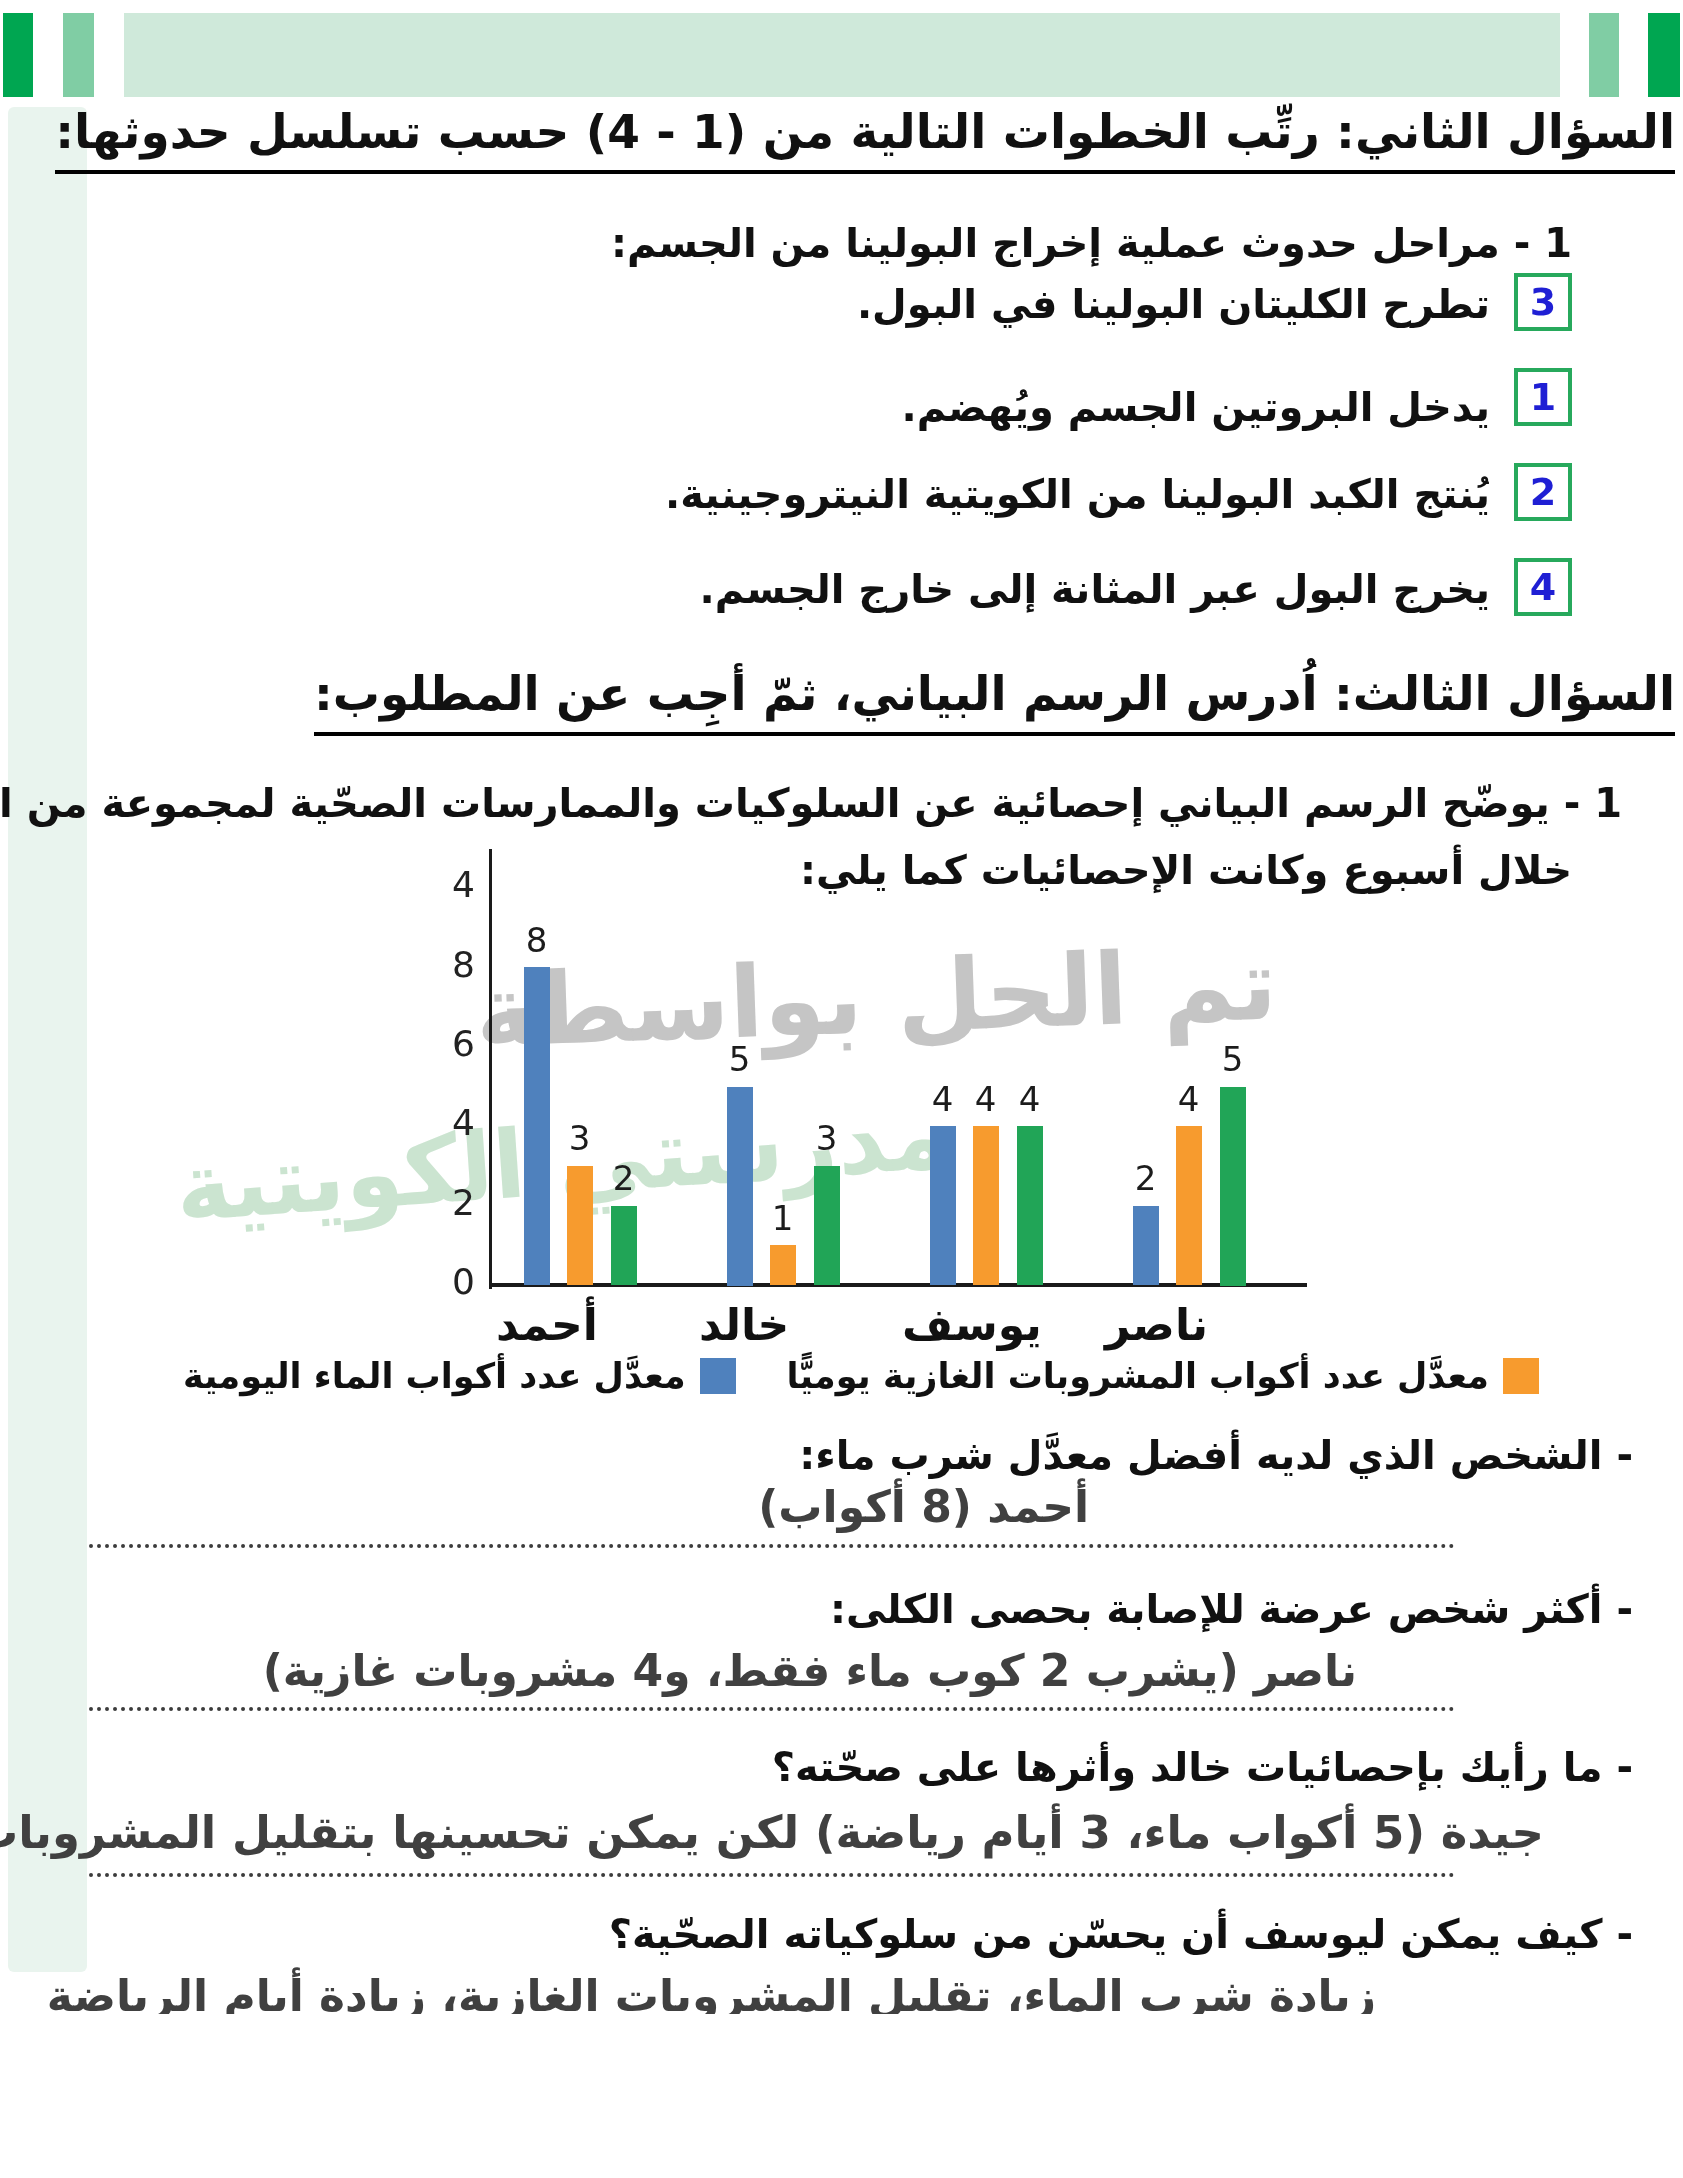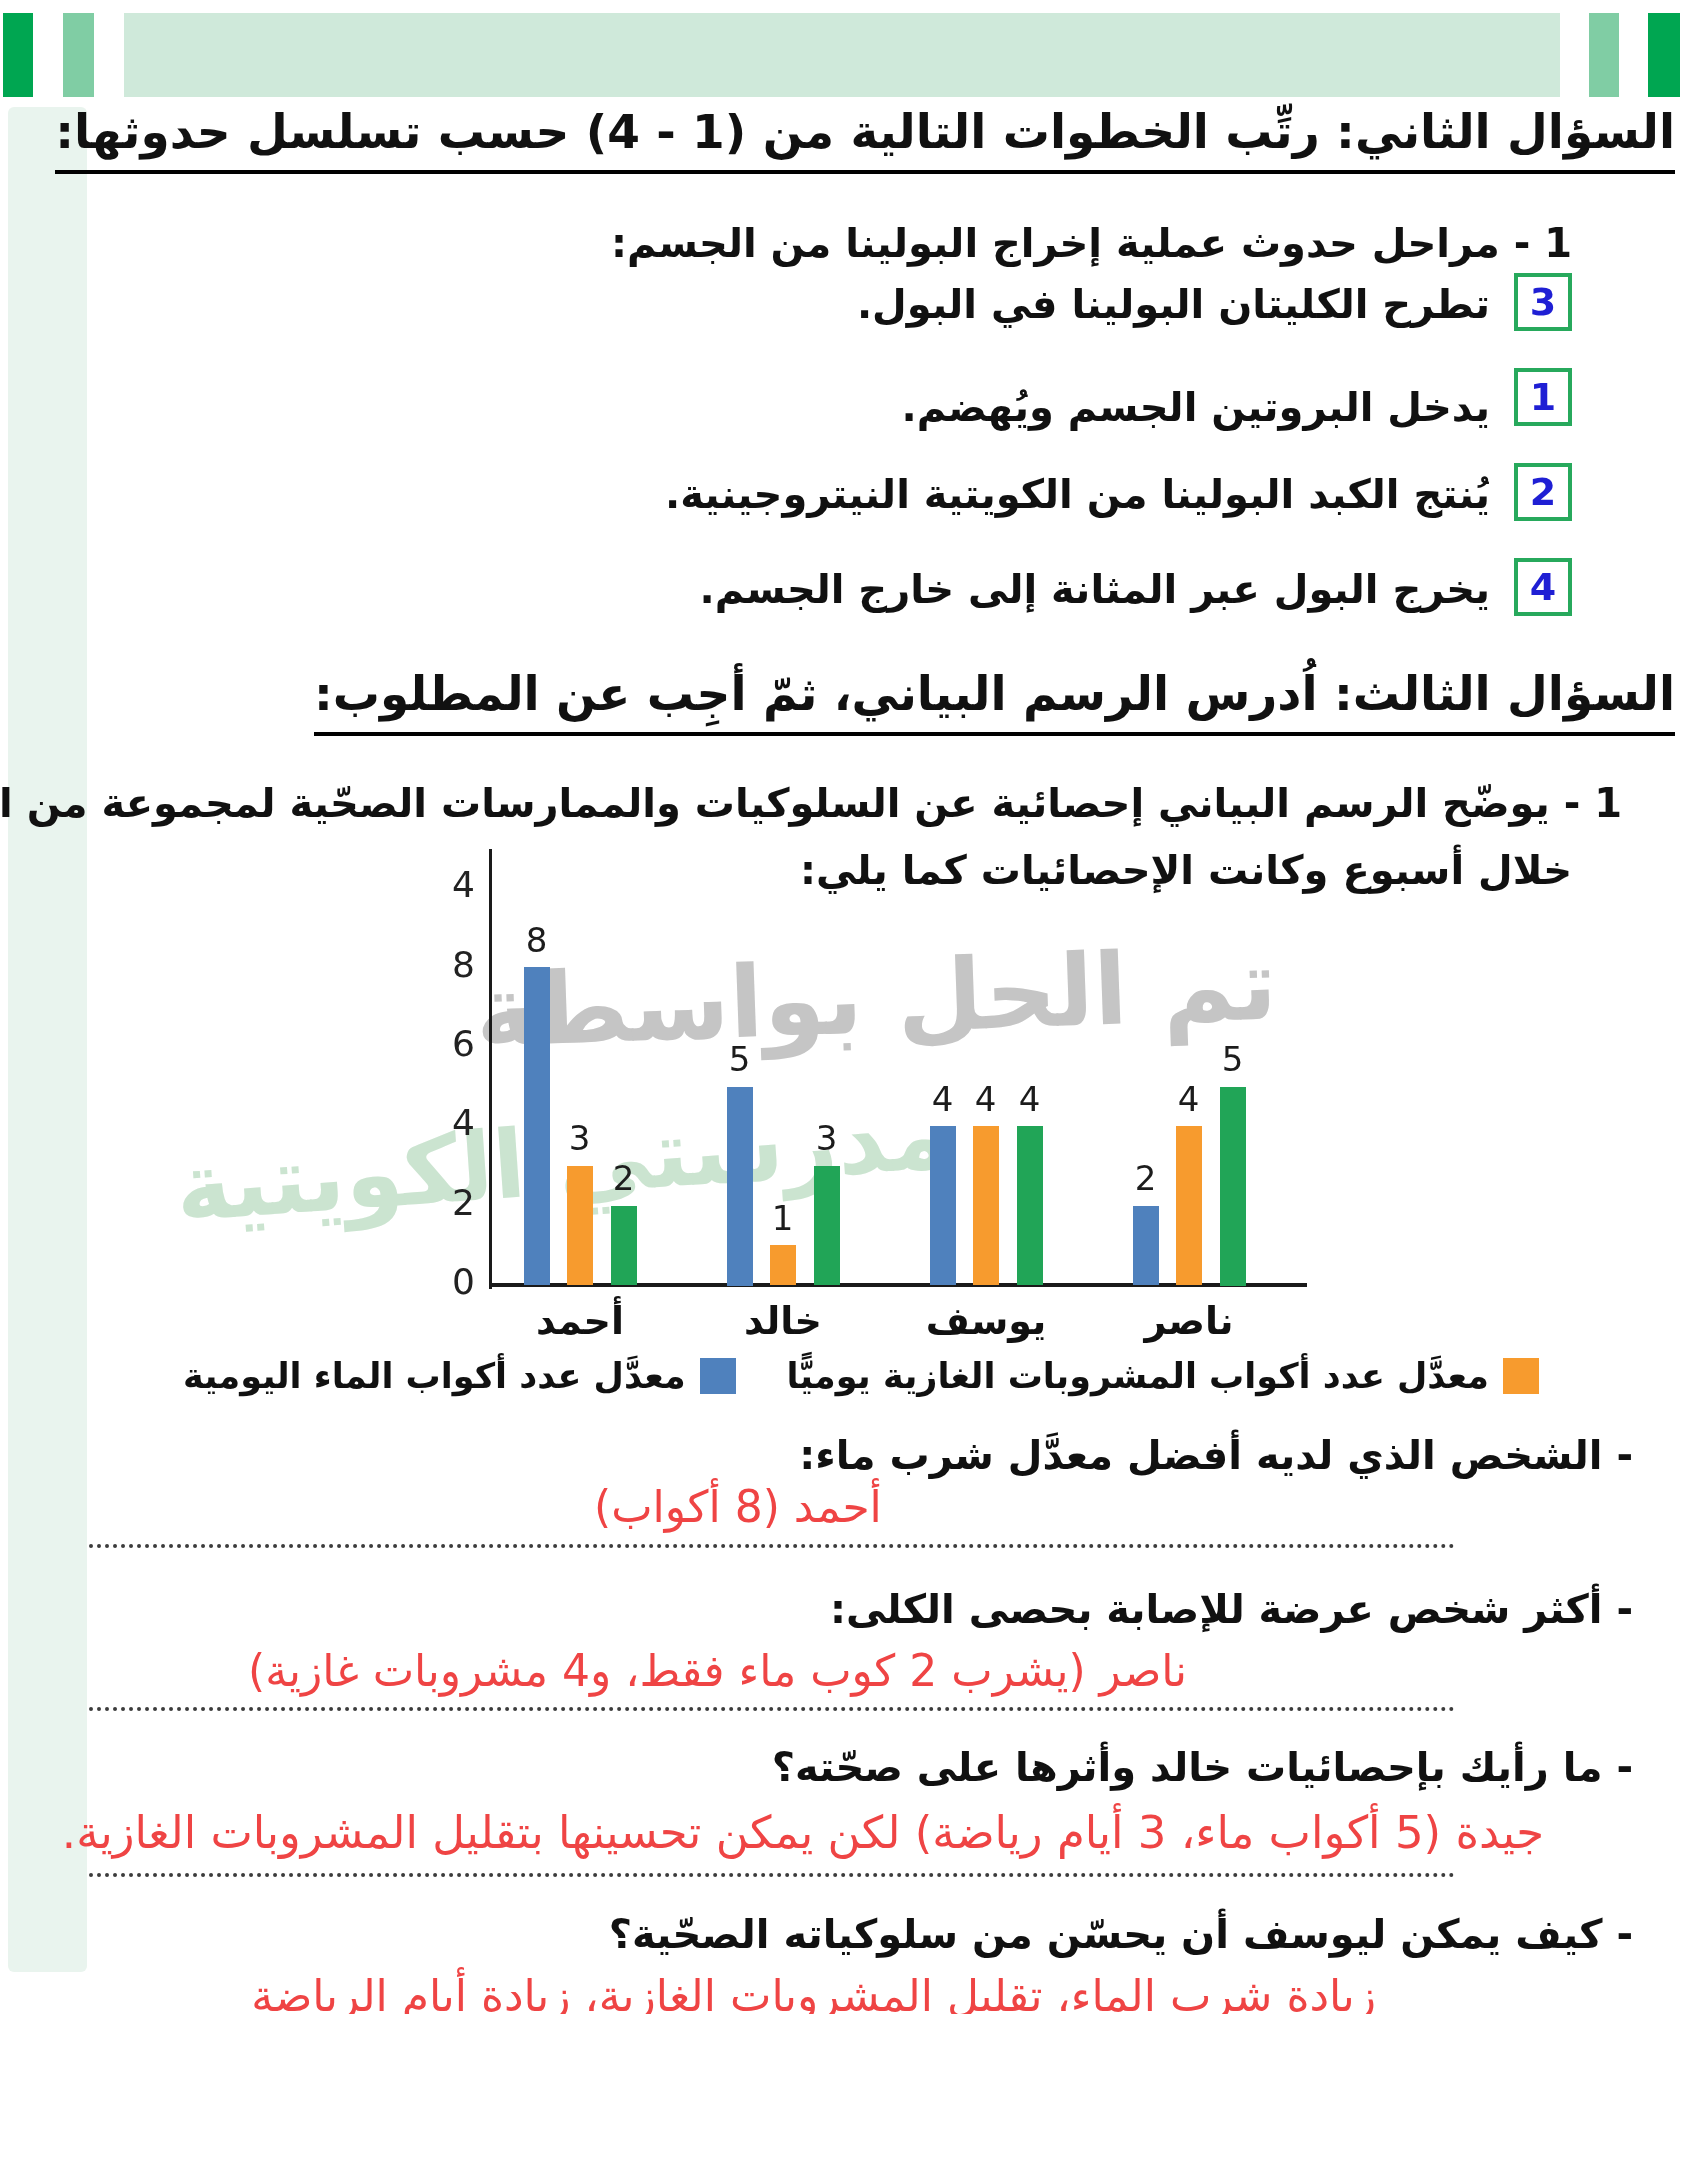--- a/index.html
+++ b/index.html
@@ -23,35 +23,35 @@
   }
   .body-line{position:absolute;font-size:40px;font-weight:600;white-space:nowrap;}
   .step-text{position:absolute;font-size:40px;font-weight:600;white-space:nowrap;}
   .step-box{
     position:absolute;width:50px;height:50px;border:4px solid #27a95c;background:#fff;
     display:flex;align-items:center;justify-content:center;
     font-size:38px;font-weight:700;color:#1f1fd4;
   }
   .q-line{position:absolute;font-size:40px;font-weight:600;white-space:nowrap;}
   .answer{
-    position:absolute;color:#ef4444;font-weight:400;text-align:left;
+    position:absolute;color:#404040;font-weight:700;text-align:right;
     font-size:44px;white-space:nowrap;
   }
   .dotline{position:absolute;left:89px;width:1366px;height:0;border-top:4px dotted #3c3c3c;}
 
   
   #chart-layer{position:absolute;left:0;top:0;width:100%;height:100%;}
   .y-axis {position:absolute;left:489px;top:849px;width:3px;height:440px;background:#1a1a1a;}
   .x-axis {position:absolute;left:489px;top:1283px;width:818px;height:4px;background:#1a1a1a;}
   .y-tick {position:absolute;left:392px;width:83px;text-align:left;direction:ltr;
            font-size:36px;color:#222;}
   .y-tick span{float:right;}
   .bar{position:absolute;width:26px;}
   .bar-label{position:absolute;width:59px;text-align:center;font-size:34px;color:#1c1c1c;}
-  .cat-label{position:absolute;width:168px;text-align:center;font-size:38px;font-weight:700;}
+  .cat-label{position:absolute;width:168px;text-align:left;font-size:44px;font-weight:700;}
   .legend{
     position:absolute;top:1356px;right:144px;display:flex;flex-direction:row;
     gap:51px;align-items:center;direction:rtl;
   }
   .legend-item{display:flex;align-items:center;gap:14px;font-size:35px;font-weight:700;white-space:nowrap;}
   .swatch{width:36px;height:36px;display:inline-block;flex:0 0 auto;}
 
   
   .wm1{position:absolute;left:426px;top:941px;width:851px;font-size:99px;color:#b7b7b7;
        opacity:.8;transform:rotate(-2deg);white-space:nowrap;z-index:0;font-weight:600;}

